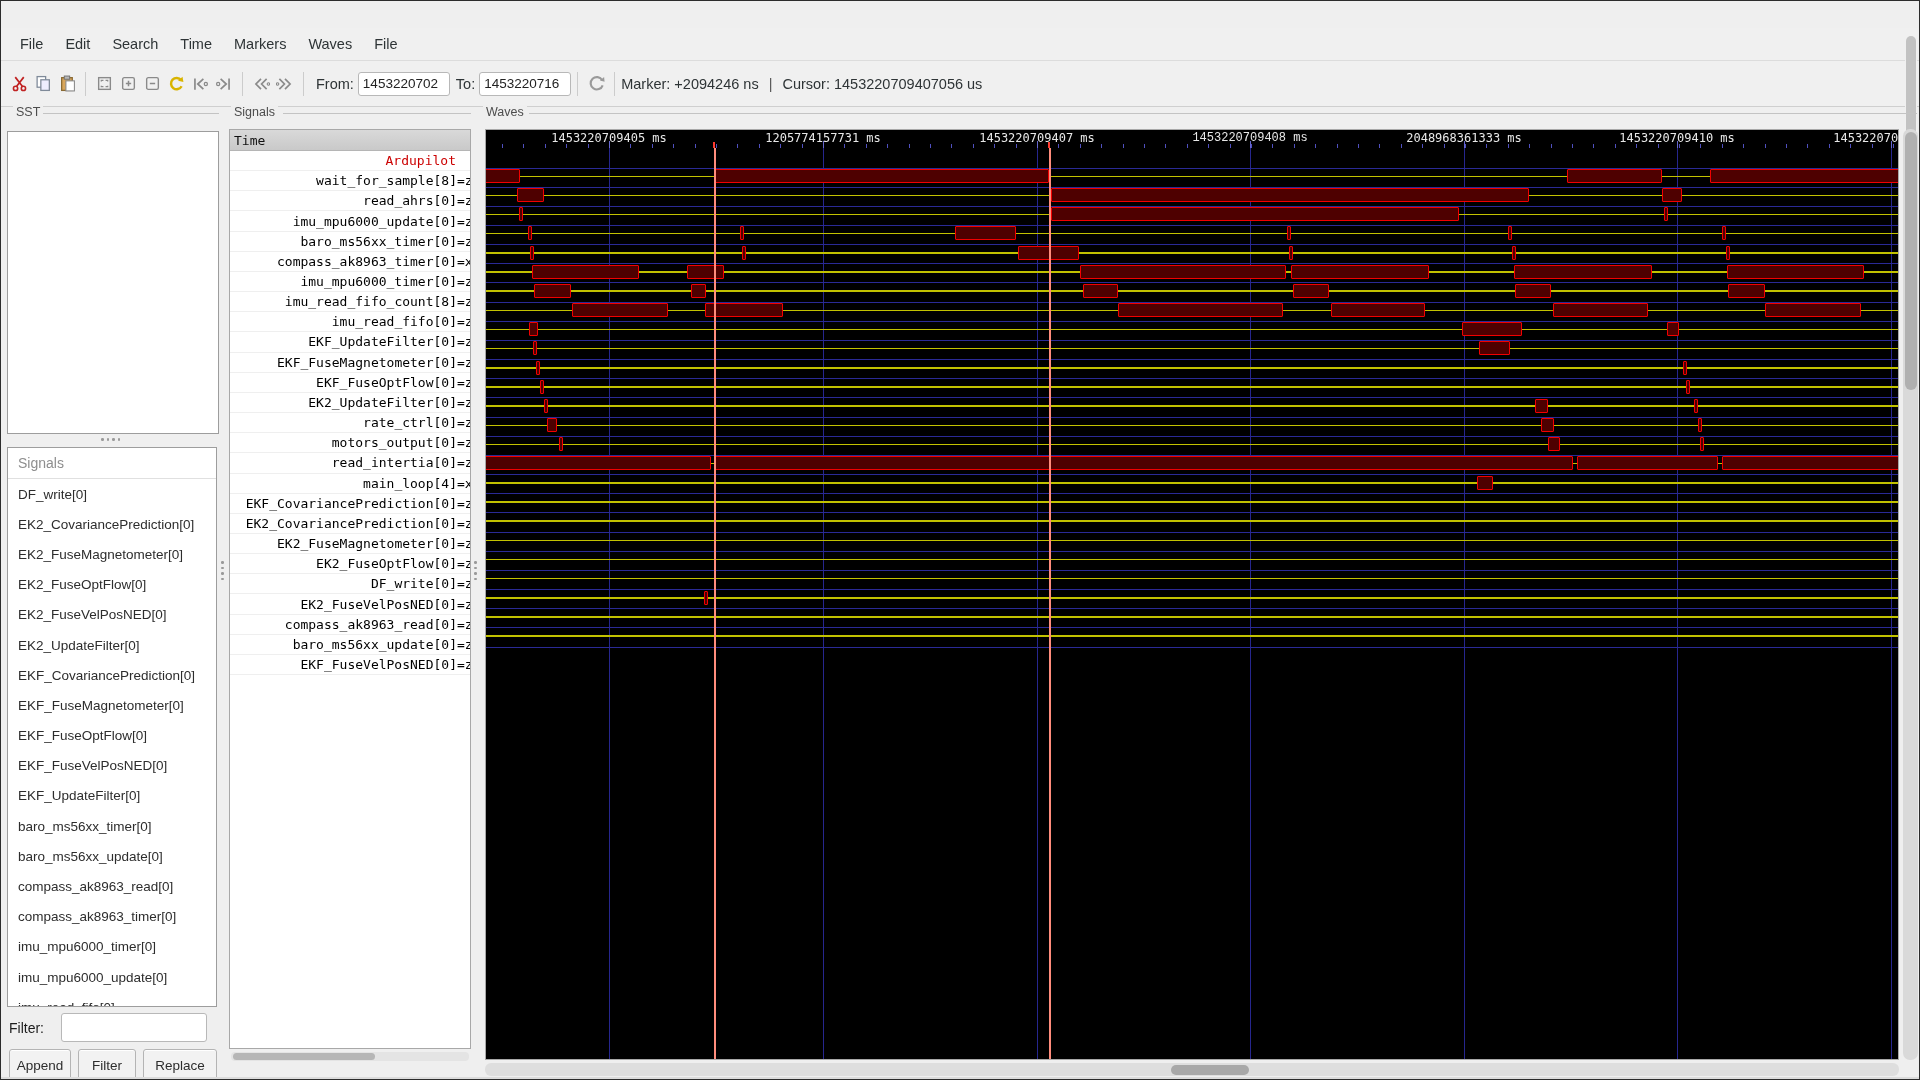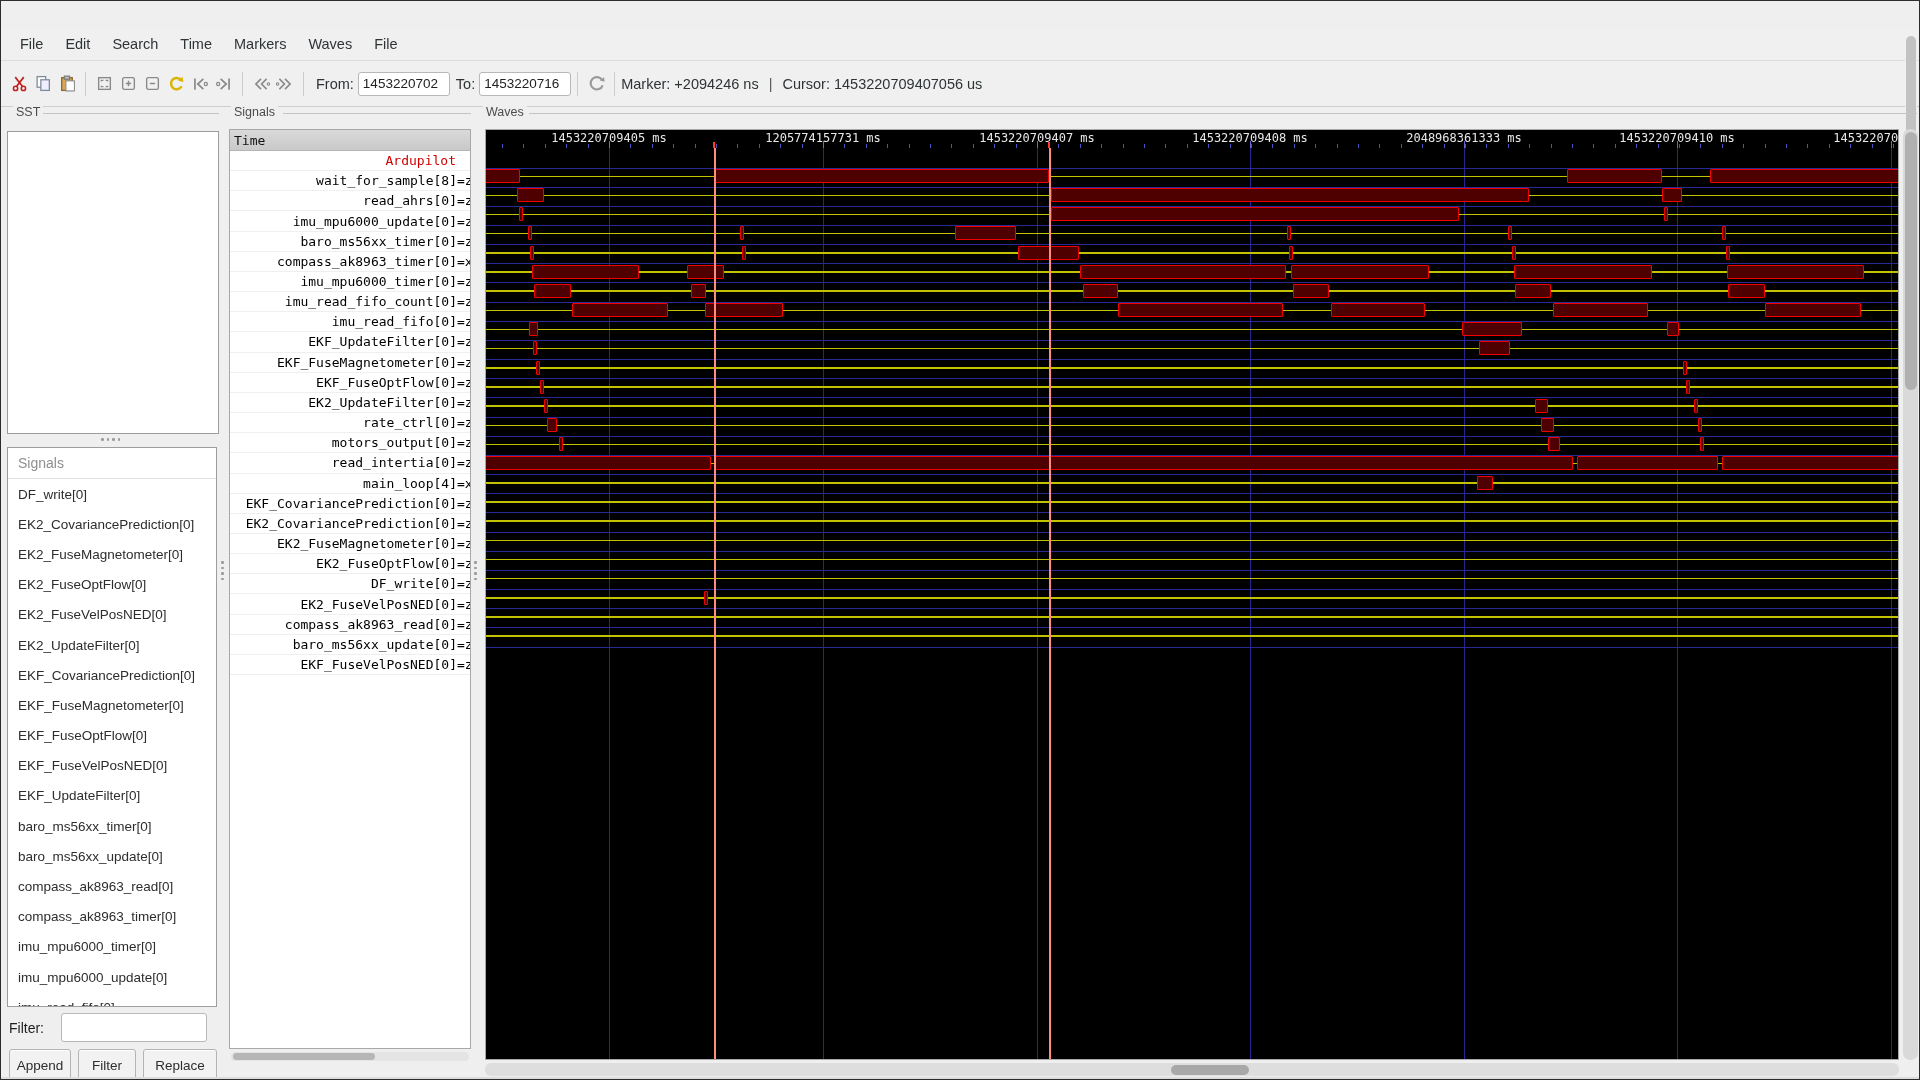--- a/index.html
+++ b/index.html
@@ -266,21 +266,21 @@
         </div>
         <div class="sig-row">
           <span>compass_ak8963_timer[0] </span>
           <span class="val">=x</span>
         </div>
         <div class="sig-row">
           <span>imu_mpu6000_timer[0] </span>
           <span class="val">=z</span>
         </div>
         <div class="sig-row">
-          <span>imu_read_fifo_count[0] </span>
+          <span>imu_read_fifo_count[8] </span>
           <span class="val">=z</span>
         </div>
         <div class="sig-row">
           <span>imu_read_fifo[0] </span>
           <span class="val">=z</span>
         </div>
         <div class="sig-row">
           <span>EKF_UpdateFilter[0] </span>
           <span class="val">=z</span>
         </div>
@@ -433,21 +433,21 @@
         <div class="tl-tick major" style="left: 123px;"></div>
         <div class="tl-tick major" style="left: 337px;"></div>
         <div class="tl-tick major" style="left: 551px;"></div>
         <div class="tl-tick major" style="left: 764px;"></div>
         <div class="tl-tick major" style="left: 978px;"></div>
         <div class="tl-tick major" style="left: 1191px;"></div>
         <div class="tl-tick major" style="left: 1405px;"></div>
         <span class="tl-label" style="left: 123px;">1453220709405 ms</span>
         <span class="tl-label" style="left: 337px;">1205774157731 ms</span>
         <span class="tl-label" style="left: 551px;">1453220709407 ms</span>
-        <span class="tl-label" style="left: 764px;">1453220709408 ms</span>
+        <span class="tl-label" style="left: 764px; font-family: Liberation Mono, monospace;">1453220709408 ms</span>
         <span class="tl-label" style="left: 978px;">2048968361333 ms</span>
         <span class="tl-label" style="left: 1191px;">1453220709410 ms</span>
         <span class="tl-label" style="left: 1405px;">1453220709411 ms</span>
         <div class="tl-mark" style="left: 227px;"></div>
         <div class="tl-mark" style="left: 562px;"></div>
       </div>
     <div id="wave-canvas">
         <div class="gridline" style="left: 123px;"></div>
         <div class="gridline" style="left: 337px;"></div>
         <div class="gridline" style="left: 551px;"></div>

